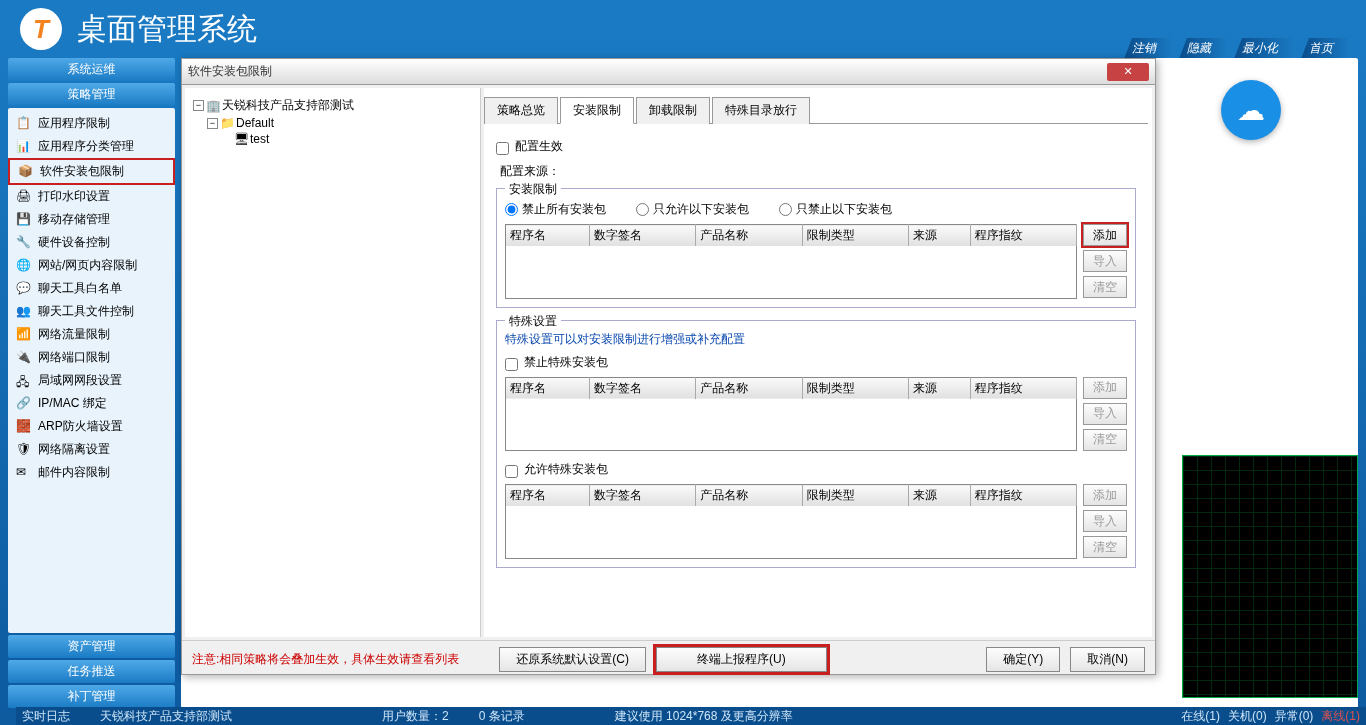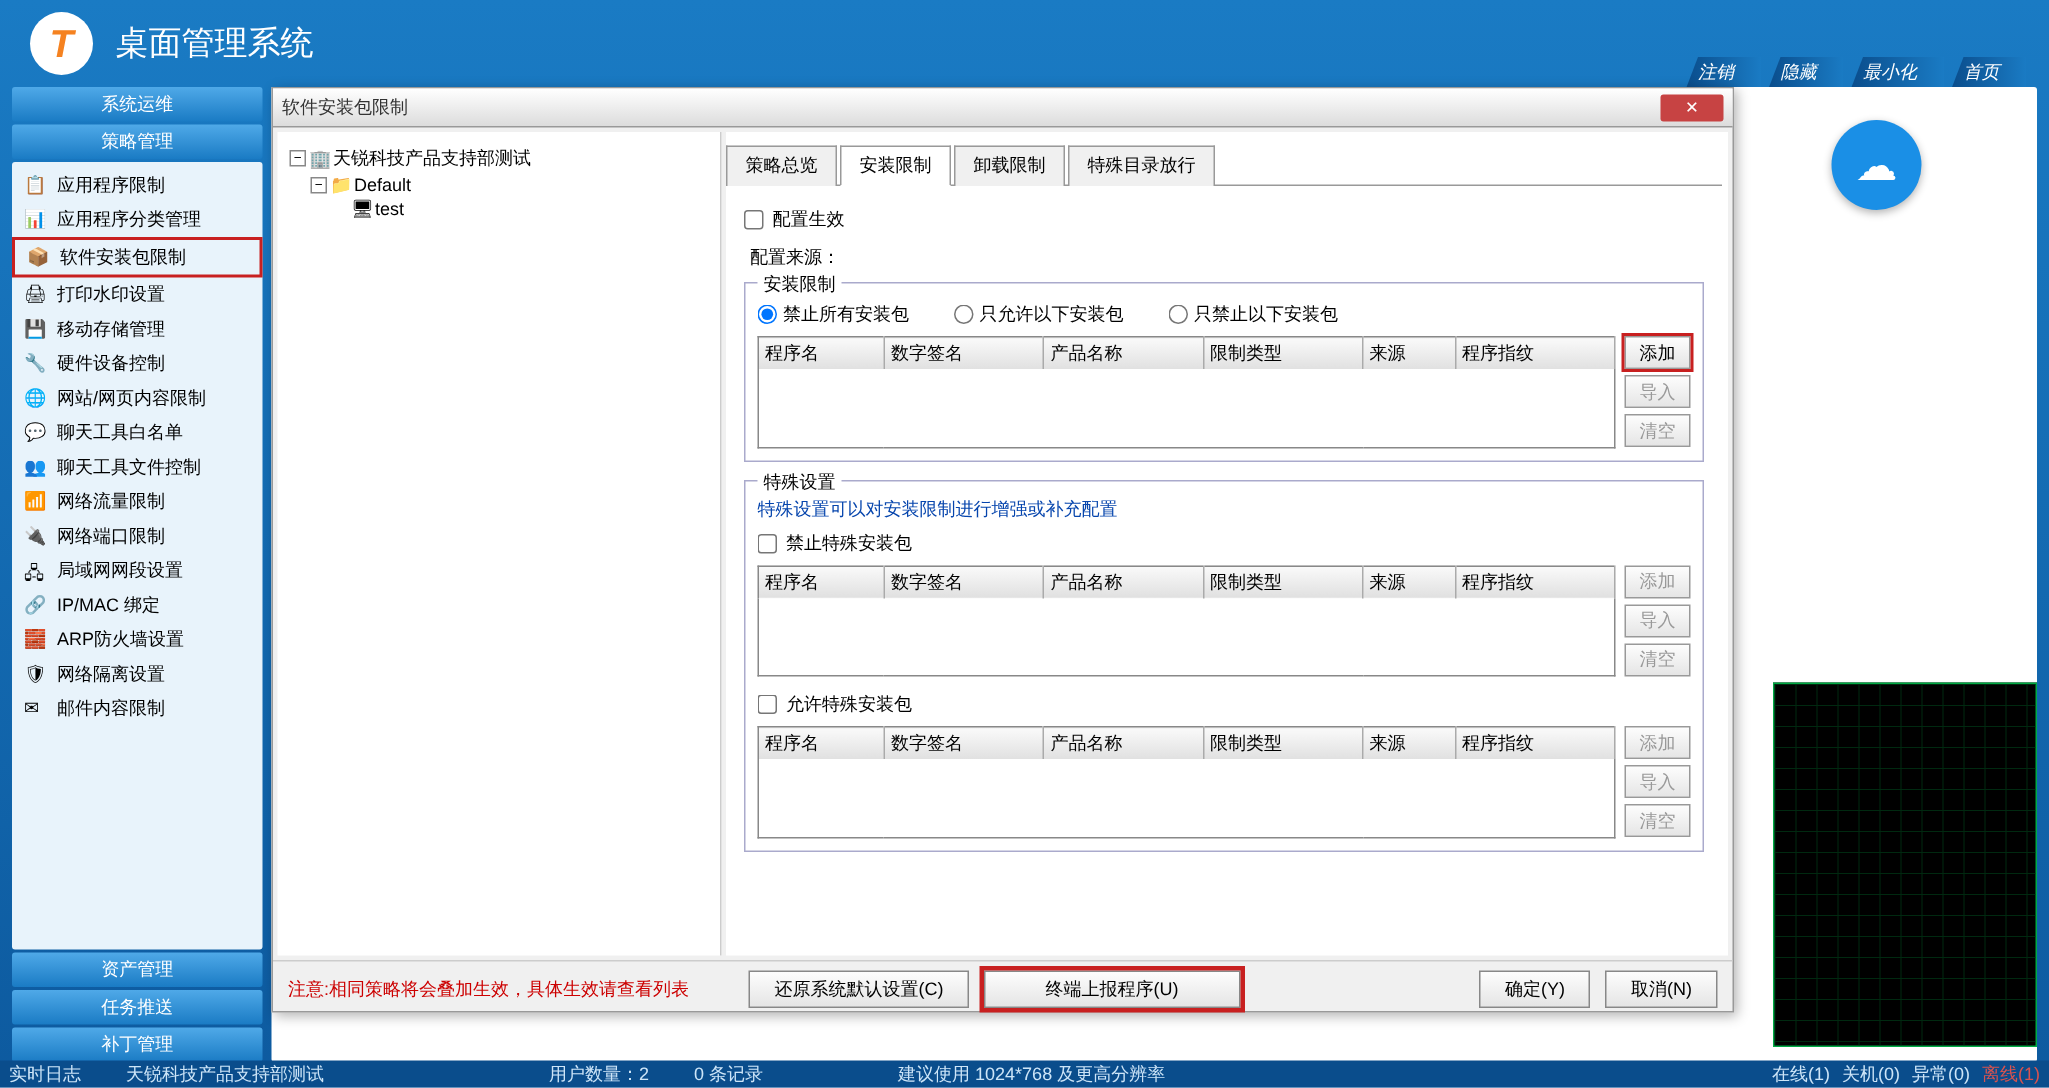--- a/index.html
+++ b/index.html
@@ -1,20 +1,20 @@
 <!DOCTYPE html>
 <html><head>
 <meta charset="utf-8">
 <style>
 * { box-sizing: border-box; margin: 0; padding: 0; font-family: "SimSun", "宋体", sans-serif; font-size: 12px; }
 body { background: linear-gradient(to bottom, #1a7bc4, #0d5a9f); width: 1366px; height: 725px; overflow: hidden; position: relative; }
 .header { height: 58px; display: flex; align-items: center; padding: 0 20px; }
 .logo { width: 42px; height: 42px; background: #fff; border-radius: 50%; display: flex; align-items: center; justify-content: center; margin-right: 15px; }
 .logo-inner { font-size: 26px; font-weight: bold; color: #f58220; font-style: italic; }
-.title { color: #fff; font-size: 22px; font-family: "Microsoft YaHei", sans-serif; }
+.title { color: #fff; font-size: 30px; font-family: "Microsoft YaHei", sans-serif; }
 .top-nav { position: absolute; right: 15px; top: 38px; display: flex; gap: 5px; font-style: italic; }
 .top-nav-item { background: linear-gradient(to right, #0a4d8c, #1a7bc4); color: #fff; padding: 2px 18px 2px 8px; font-size: 12px; cursor: pointer; clip-path: polygon(8px 0, 100% 0, 100% 100%, 0 100%); }
 .main-area { display: flex; height: 650px; padding: 0 8px; gap: 6px; }
 .sidebar { width: 167px; display: flex; flex-direction: column; gap: 2px; }
 .sidebar-header { background: linear-gradient(to bottom, #4fa9e8, #1a7bc4); color: #fff; text-align: center; padding: 3px 0; border-radius: 2px; cursor: pointer; }
 .sidebar-items { background: #e8f3fb; flex: 1; padding: 4px 0; border-radius: 2px; }
 .sidebar-item { padding: 3px 8px; display: flex; align-items: center; gap: 6px; cursor: pointer; color: #000; }
 .sidebar-item.active { border: 2px solid #c82020; }
 .sidebar-item .icon { width: 16px; height: 16px; display: inline-block; }
 .content-area { flex: 1; position: relative; background: #fff; border-radius: 2px; }
@@ -24,41 +24,41 @@
 .dialog-close { width: 42px; height: 18px; background: #c74343; color: #fff; display: flex; align-items: center; justify-content: center; border-radius: 2px; cursor: pointer; font-size: 11px; }
 .dialog-body { display: flex; height: 555px; }
 .tree-panel { width: 296px; padding: 8px; border-right: 1px solid #ccc; background: #fff; margin: 3px; }
 .tree-node { padding: 1px 0; display: flex; align-items: center; gap: 2px; }
 .tree-node .toggle { width: 11px; height: 11px; border: 1px solid #888; display: inline-flex; align-items: center; justify-content: center; font-size: 9px; line-height: 1; cursor: pointer; }
 .right-panel { flex: 1; padding: 8px 4px 8px 0; background: #fff; margin: 3px 3px 3px 0; display: flex; flex-direction: column; }
 .tabs { display: flex; border-bottom: 1px solid #999; }
 .tab { padding: 4px 12px; border: 1px solid #999; border-bottom: none; background: #f0f0f0; margin-right: 2px; cursor: pointer; position: relative; top: 1px; }
 .tab.active { background: #fff; border-bottom: 1px solid #fff; }
 .tab-content { padding: 8px 12px; flex: 1; overflow: auto; }
-.checkbox-line { display: flex; align-items: center; gap: 6px; margin: 6px 0; }
+.checkbox-line { display: flex; align-items: flex-end; gap: 6px; margin: 6px 0; }
 .checkbox-line input[type=checkbox] { width: 13px; height: 13px; }
 .config-src { margin: 8px 4px; }
 .fieldset { border: 1px solid #aac; margin-top: 4px; padding: 6px 8px 8px; position: relative; }
 .fieldset-title { position: absolute; top: -8px; left: 8px; background: #fff; padding: 0 4px; color: #000; }
 .radio-row { display: flex; gap: 30px; margin: 6px 0; align-items: center; }
 .radio-row label { display: flex; align-items: center; gap: 4px; }
 .table-block { display: flex; gap: 6px; margin-top: 4px; }
 .data-table { flex: 1; border: 1px solid #888; }
 .data-table thead th { background: linear-gradient(to bottom, #fafafa, #e0e0e0); border-right: 1px solid #aaa; padding: 2px 4px; text-align: left; font-weight: normal; font-size: 12px; }
 .data-table tbody td { height: 52px; }
 .side-btns { display: flex; flex-direction: column; gap: 4px; }
 .side-btn { width: 44px; height: 22px; border: 1px solid #999; background: linear-gradient(to bottom, #fdfdfd, #e5e5e5); cursor: pointer; font-size: 12px; }
 .side-btn.disabled { color: #999; }
 .side-btn.highlighted { outline: 2px solid #c82020; }
 .special-note { color: #0645ad; margin: 4px 0; }
 .dialog-footer { padding: 6px 10px; display: flex; align-items: center; gap: 10px; border-top: 1px solid #ccc; }
 .footer-note { color: #c00; }
 .footer-btn { padding: 3px 16px; border: 1px solid #888; background: linear-gradient(to bottom, #fdfdfd, #e5e5e5); cursor: pointer; }
 .footer-btn.highlighted { outline: 3px solid #c82020; }
-.statusbar { position: absolute; bottom: 0; left: 0; right: 0; height: 18px; background: #0a4d8c; color: #cde5f8; display: flex; align-items: center; padding: 0 6px; font-size: 12px; }
+.statusbar { position: absolute; bottom: 0; left: 16px; right: 0; height: 18px; background: #0a4d8c; color: #cde5f8; display: flex; align-items: center; padding: 0 6px; font-size: 12px; }
 .statusbar span { margin-right: 30px; }
 .statusbar .off { color: #d9534f; }
 .cloud-badge { position: absolute; right: 85px; top: 80px; width: 60px; height: 60px; background: #1a8fe6; border-radius: 50%; display: flex; align-items: center; justify-content: center; color: #fff; font-size: 28px; cursor: pointer; box-shadow: 0 2px 6px rgba(0,0,0,0.3); }
 .side-black { position: absolute; right: 8px; top: 455px; width: 176px; height: 243px; background: #000; border: 1px solid #0a4; }
 .side-black::before { content: ""; position: absolute; inset: 0; background-image: linear-gradient(#003b17 1px, transparent 1px), linear-gradient(90deg, #003b17 1px, transparent 1px); background-size: 14px 14px; opacity: 0.7; }
 table { border-collapse: collapse; width: 100%; }
 .indent1 { margin-left: 14px; }
 .indent2 { margin-left: 28px; }
 .tree-icon { width: 14px; height: 14px; display: inline-block; }
 </style>

